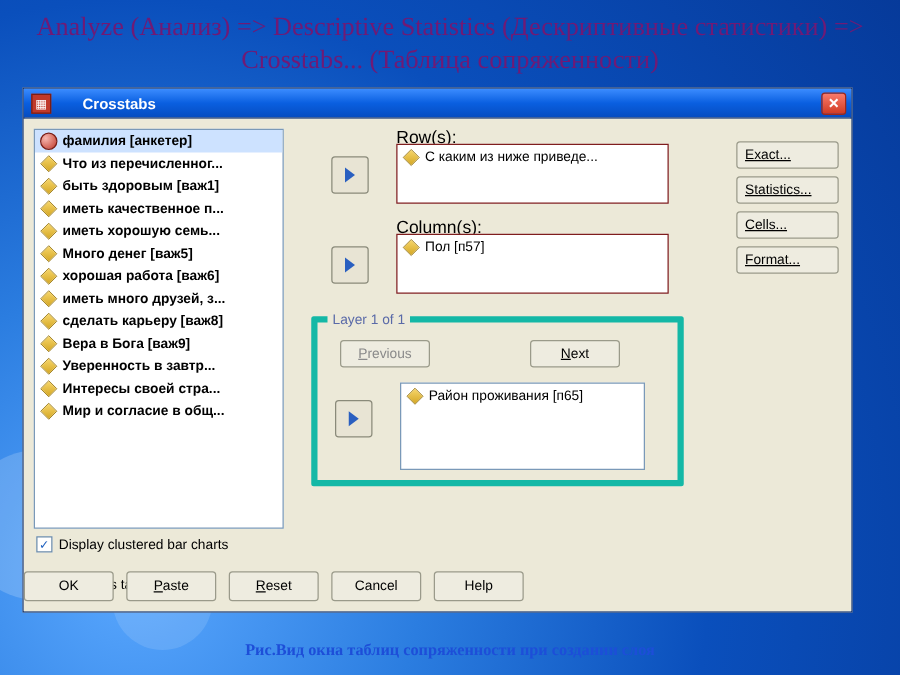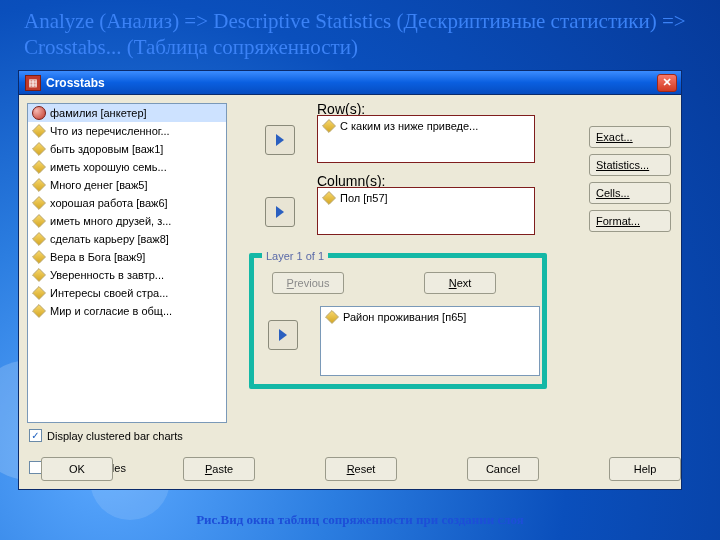--- a/index.html
+++ b/index.html
@@ -7,23 +7,24 @@
   body {
     width: 720px; height: 540px;
     font-family: Tahoma, Arial, sans-serif;
     font-size: 11px;
     background: radial-gradient(circle at 15% 85%, #5aa8ff 0%, #2b7de0 30%, #0a4fbc 60%, #063a9a 100%);
     position: relative;
     overflow: hidden;
   }
   .bokeh { position: absolute; border-radius: 50%; background: rgba(255,255,255,0.18); }
   .slide-title {
+    text-align: center;
     font-family: "Times New Roman", serif;
     font-size: 21px;
-    color: #3b82f6;
+    color: #701a75;
     padding: 8px 24px 4px;
     line-height: 1.25;
   }
   .caption {
     position: absolute;
     left: 0; right: 0; bottom: 12px;
     text-align: center;
     font-family: "Times New Roman", serif;
     font-size: 13px;
     font-weight: bold;
@@ -39,20 +40,21 @@
     border: 1px solid #0a2a6b;
     box-shadow: 0 0 0 1px #8aa7d7 inset;
   }
   .titlebar {
     height: 24px;
     background: linear-gradient(to bottom, #3b8cff 0%, #0a5fe0 50%, #064cc0 100%);
     display: flex; align-items: center;
     padding: 0 4px 0 6px;
     color: #fff;
     border-bottom: 1px solid #0a2a6b;
+    gap: 20px;
   }
   .titlebar .app-icon {
     width: 16px; height: 16px; background: #c0392b;
     border: 1px solid #7a1d14; margin-right: 5px;
     display: inline-flex; align-items: center; justify-content: center;
   }
   .titlebar .app-icon::before { content: "▦"; font-size: 10px; color: #fff; }
   .titlebar .title-text { font-weight: bold; font-size: 12px; flex: 1; }
   .titlebar .close-btn {
     width: 20px; height: 18px;
@@ -75,21 +77,21 @@
     position: absolute;
     left: 8px; top: 8px;
     width: 200px; height: 320px;
     background: #fff;
     border: 1px solid #7a99b8;
     overflow-y: auto;
   }
   .varlist .item {
     display: flex; align-items: center;
     padding: 2px 4px;
-    white-space: nowrap; overflow: hidden; text-overflow: ellipsis;
+    white-space: nowrap; overflow: hidden; text-overflow: ellipsis; font-weight: bold;
   }
   .varlist .item.selected { background: #cde2ff; }
   .var-icon {
     width: 14px; height: 14px; margin-right: 4px;
     flex: none;
   }
   .var-icon.scale {
     background: linear-gradient(135deg, #f7d66a, #d4a725);
     border: 1px solid #9a7a18;
     transform: rotate(45deg) scale(0.7);
@@ -149,42 +151,42 @@
 
   
   .opt-btn {
     position: absolute;
     right: 10px;
     width: 82px; height: 22px;
     background: #eeece0;
     border: 1px solid #9a9a8a;
     border-radius: 3px;
     padding: 0 6px;
-    display: flex; align-items: center; margin-top: 13px;
+    display: flex; align-items: center;
   }
   .opt-btn span { text-decoration: underline; text-decoration-color: #000; text-underline-offset: 1px; }
 
   
   .chk-row {
     position: absolute;
     left: 10px;
     display: flex; align-items: center; gap: 5px;
   }
   .chk {
     width: 13px; height: 13px;
     background: #fff; border: 1px solid #6a8aa8;
     display: inline-flex; align-items: center; justify-content: center;
     font-size: 10px; color: #1d5fbf;
   }
 
   
   .btn-row {
     position: absolute;
     left: 0; right: 0; bottom: 8px;
-    display: flex; justify-content: space-between; gap: 10px; padding-left: 22px;
+    display: flex; justify-content: flex-start; gap: 10px;
   }
   .btn {
     width: 72px; height: 24px;
     background: #eeece0;
     border: 1px solid #9a9a8a;
     border-radius: 3px;
     display: flex; align-items: center; justify-content: center;
   }
 
   
@@ -230,20 +232,24 @@
         <div class="item">
           <span class="var-icon scale"></span>
           <span>Что из перечисленног...</span>
         </div>
         <div class="item">
           <span class="var-icon scale"></span>
           <span>быть здоровым [важ1]</span>
         </div>
         <div class="item">
           <span class="var-icon scale"></span>
+          <span>иметь качественное п...</span>
+        </div>
+        <div class="item">
+          <span class="var-icon scale"></span>
           <span>иметь хорошую семь...</span>
         </div>
         <div class="item">
           <span class="var-icon scale"></span>
           <span>Много денег [важ5]</span>
         </div>
         <div class="item">
           <span class="var-icon scale"></span>
           <span>хорошая работа [важ6]</span>
         </div>
@@ -300,21 +306,21 @@
     </div>
 
     <div class="group" style="left:230px;top:158px;width:298px;height:136px">
       <div class="legend">Layer 1 of 1</div>
       <div class="small-btn disabled" style="left:18px;top:14px;color:#8a8a8a">
           <span class="underline-first">Previous</span>
         </div>
       <div class="small-btn" style="left:170px;top:14px">
           <span class="underline-first">Next</span>
         </div>
-      <div class="layer-box" id="layer-box" style="left:66px;top:48px;width:220px;height:70px">
+      <div class="layer-box" id="layer-box" style="left:66px;top:48px;width:196px;height:70px">
           <div class="item">
             <span class="var-icon scale"></span>
             <span>Район проживания [п65]</span>
           </div>
         </div>
       <div class="arrow-btn" style="left:14px;top:62px">
         <svg viewBox="0 0 16 16">
             <polygon points="4,2 12,8 4,14" fill="#2a5fc0"></polygon>
           </svg>
       </div>

